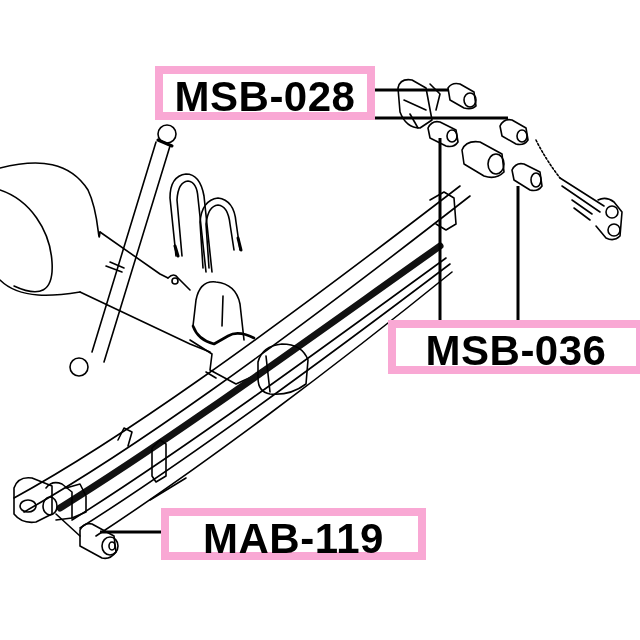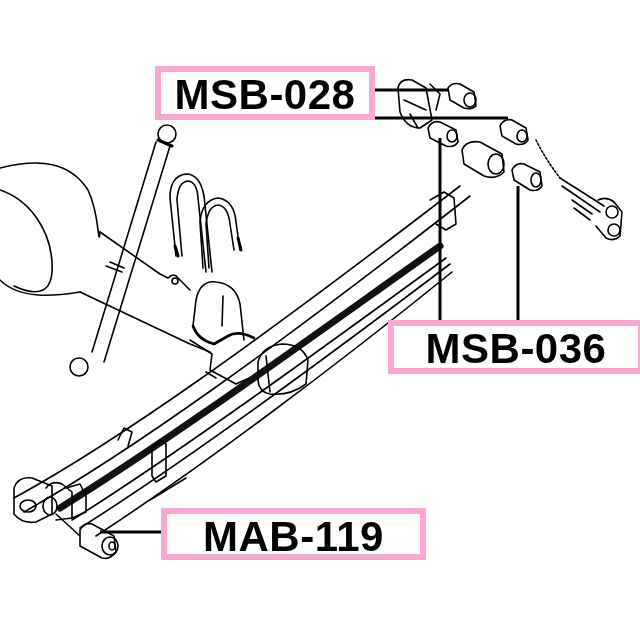--- a/index.html
+++ b/index.html
@@ -2,21 +2,21 @@
 <html><head>
   <meta charset="utf-8">
   <style>
     html, body { margin: 0; padding: 0; background: #ffffff; }
     body { width: 640px; height: 640px; position: relative; overflow: hidden; }
     .stage { position: absolute; left: 0; top: 0; width: 640px; height: 640px; }
     svg.drawing { position: absolute; left: 0; top: 0; }
     .label {
       position: absolute;
       box-sizing: border-box;
-      border: 6px solid #f9a8d4;
+      border: 8px solid #f9a8d4;
       background: #ffffff;
       font-family: "Liberation Sans", sans-serif;
       font-weight: bold;
       font-size: 42px;
       line-height: 46px;
       color: #000;
       text-align: center;
       letter-spacing: 0.5px;
     }
   </style>

